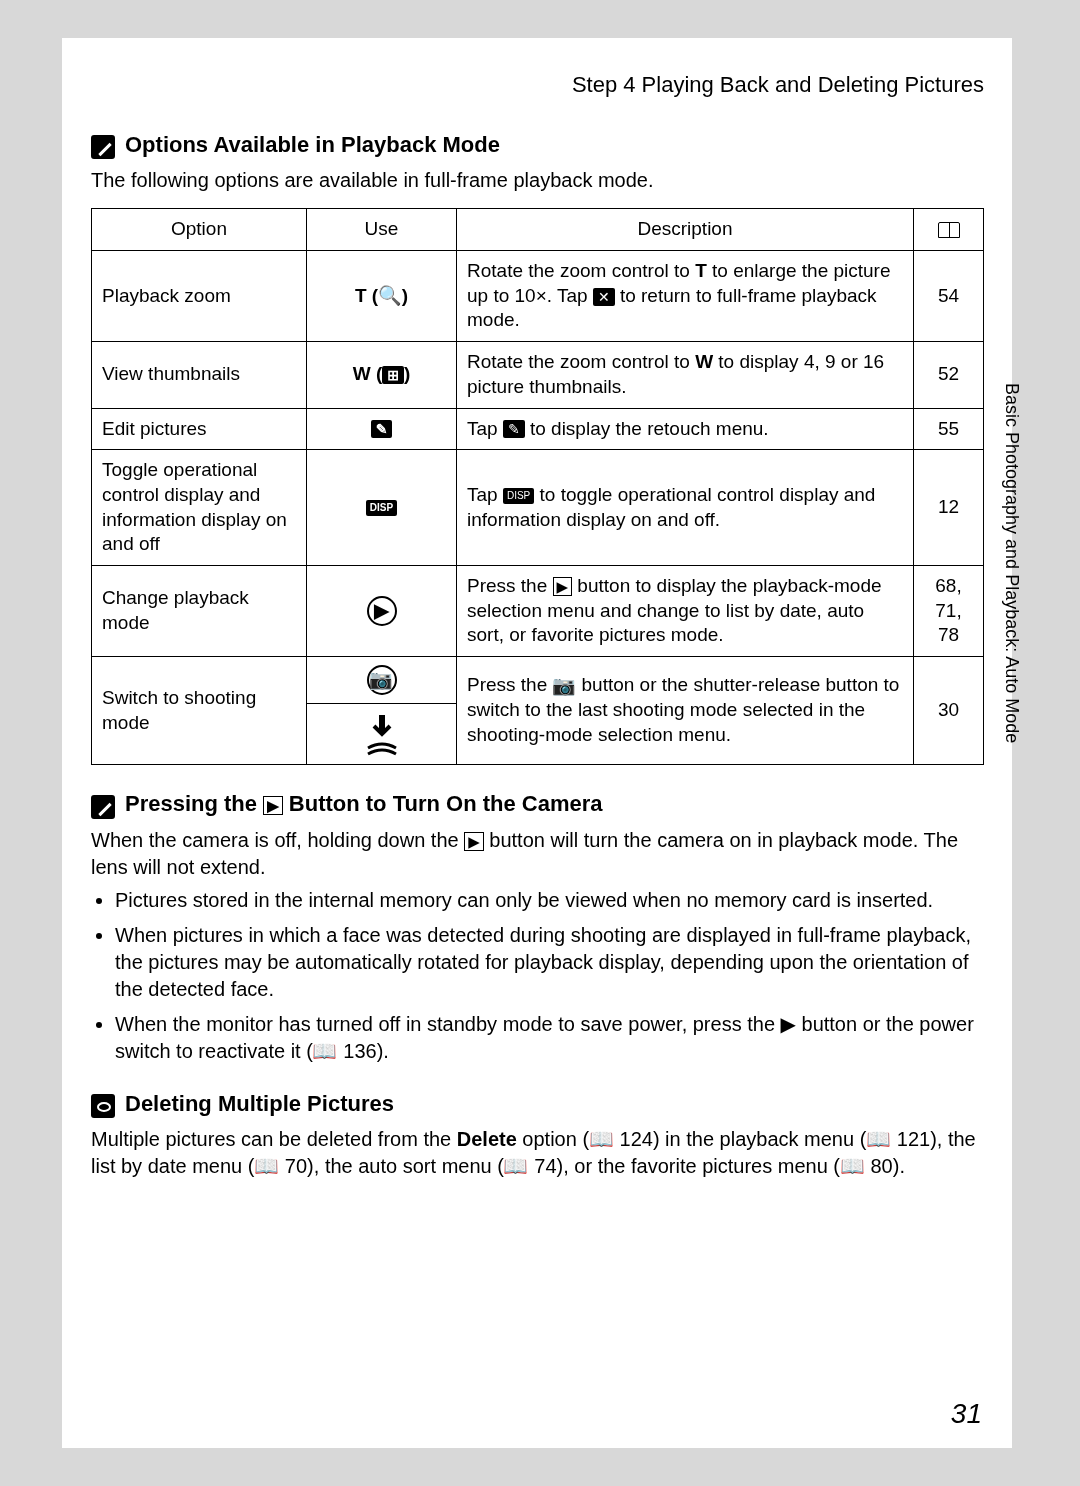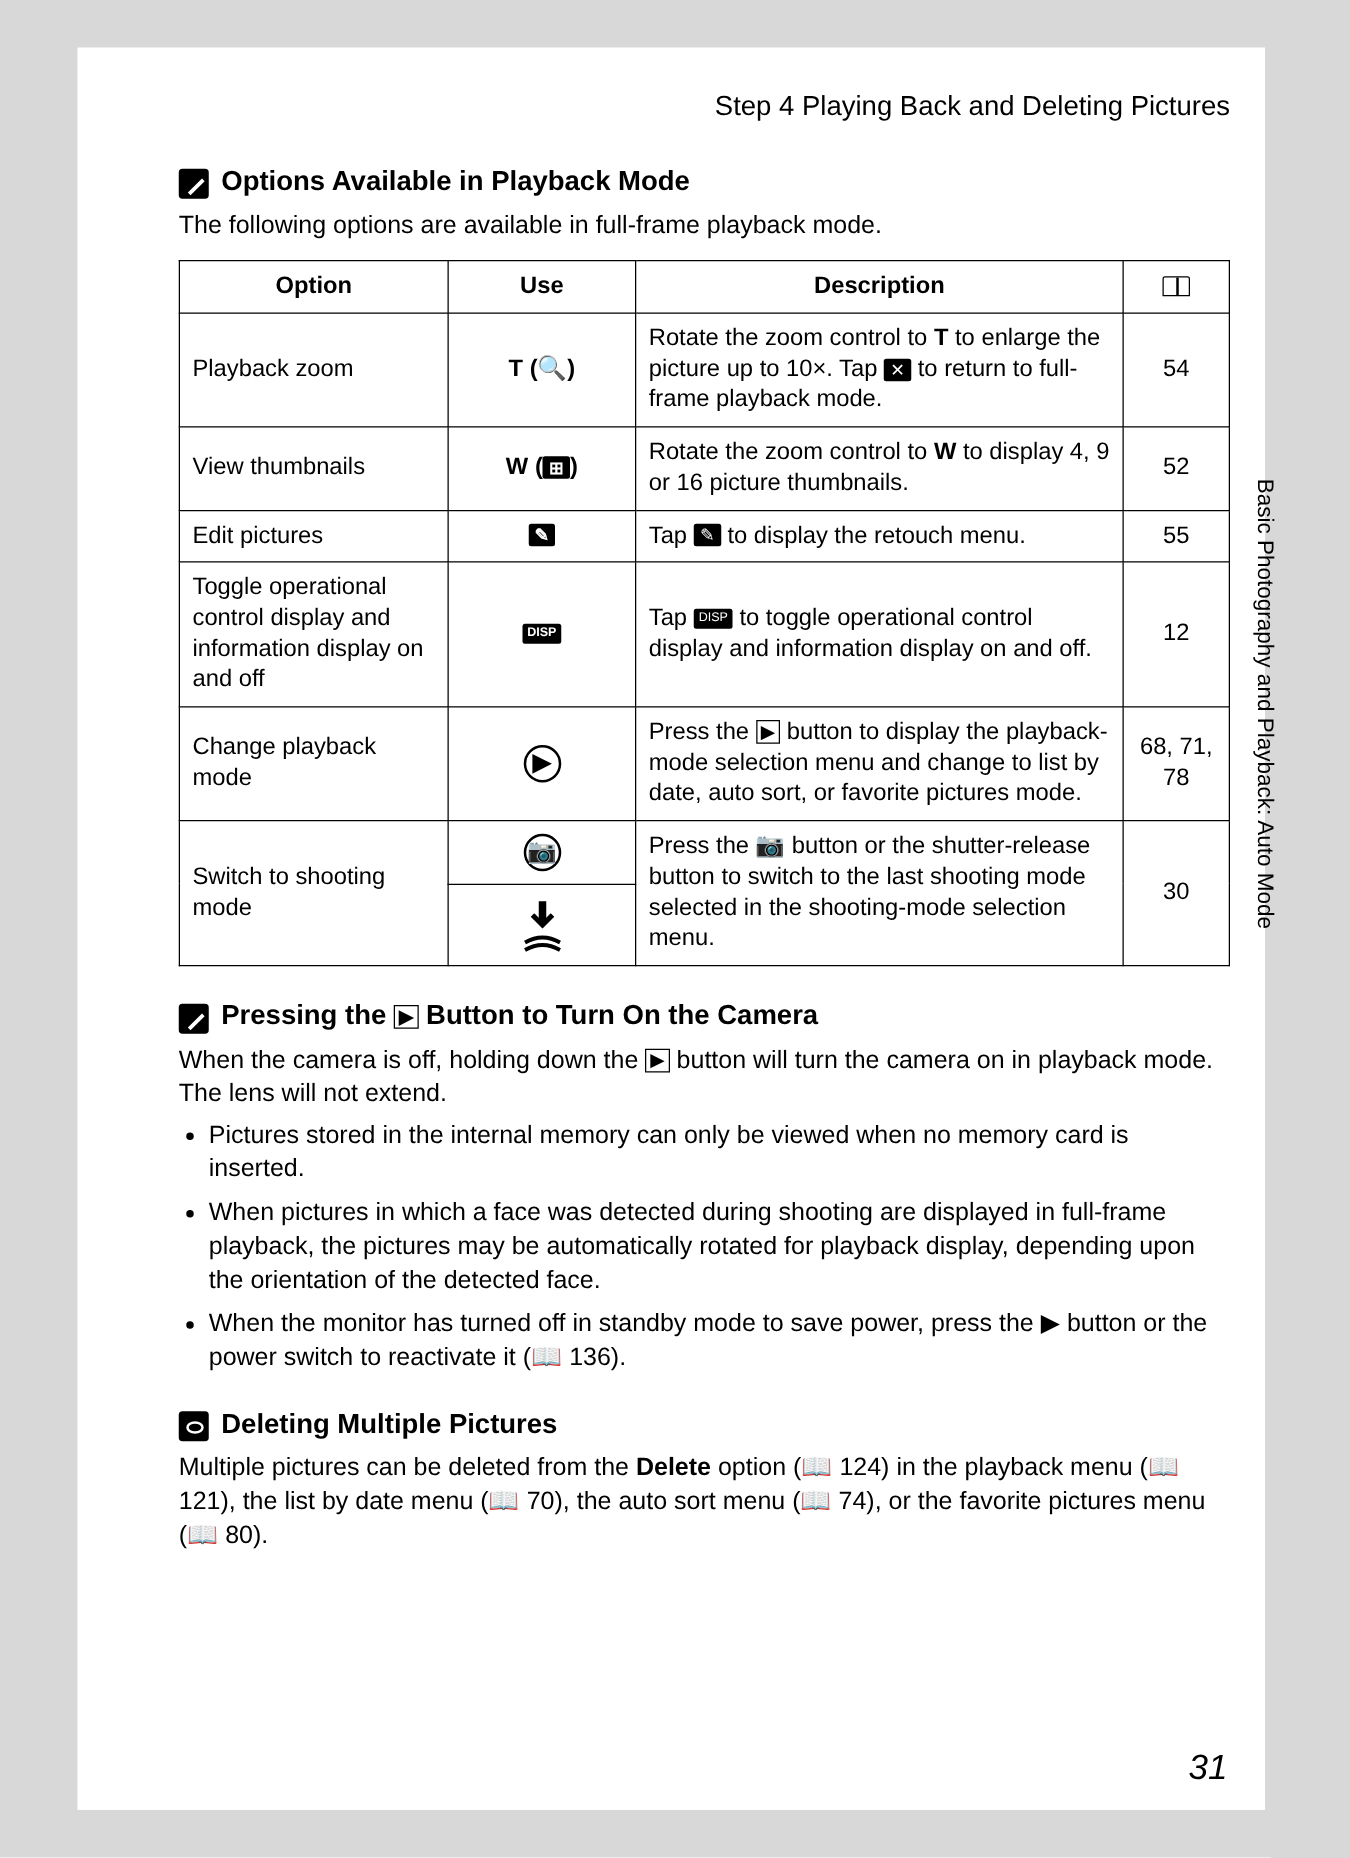--- a/index.html
+++ b/index.html
@@ -14,25 +14,24 @@
   }
   .page {
     position: absolute;
     left: 62px;
     top: 38px;
     width: 950px;
     height: 1410px;
     background: #fff;
   }
   .content {
-    padding: 32px 28px 0 45px;
+    padding: 32px 28px 0 29px;
     font-size: 20px;
     line-height: 1.35;
     color: #000;
-    margin-left: 36px;
   }
   .step-header {
     text-align: right;
     font-size: 22px;
     margin-bottom: 30px;
   }
   .note-heading {
     font-weight: bold;
     font-size: 22px;
     margin: 24px 0 8px 0;
@@ -79,27 +78,27 @@
     margin-bottom: 18px;
   }
   table.opts th, table.opts td {
     border: 1px solid #000;
     padding: 8px 10px;
     vertical-align: middle;
     font-size: 19px;
     line-height: 1.3;
   }
   table.opts th {
-    font-weight: bold;
+    font-weight: normal;
     text-align: center;
     background: #fff;
   }
   .col-option { width: 215px; }
   .col-use { width: 150px; text-align: center; }
-  .col-page { width: 85px; text-align: center; }
+  .col-page { width: 70px; text-align: center; }
   .use-cell { text-align: center; font-weight: bold; font-size: 22px; }
   .icon-box-dark {
     display: inline-block;
     background: #000;
     color: #fff;
     font-size: 14px;
     padding: 2px 5px;
     border-radius: 2px;
     vertical-align: middle;
     line-height: 1;

